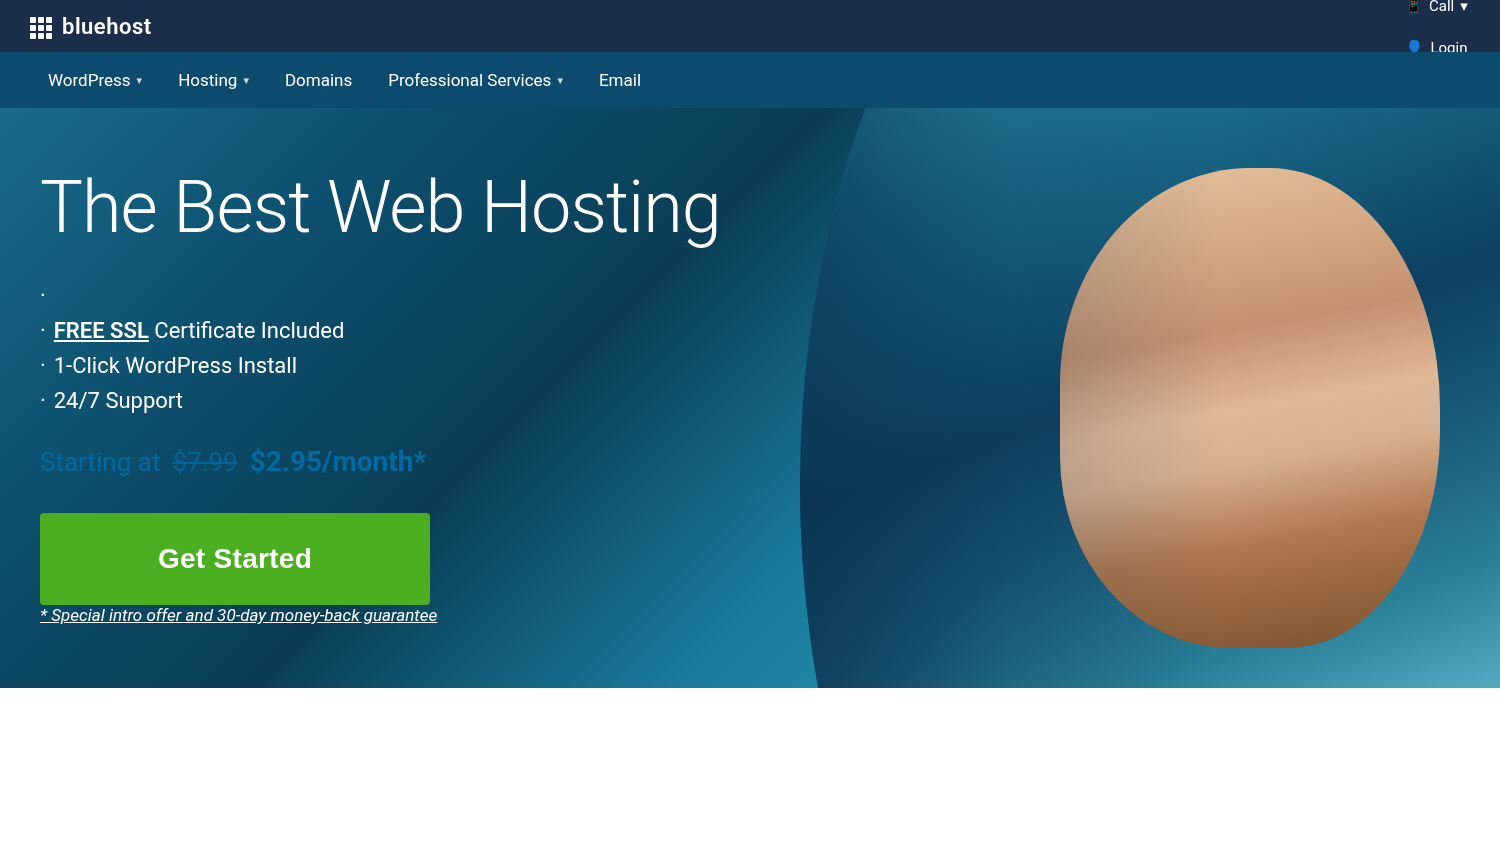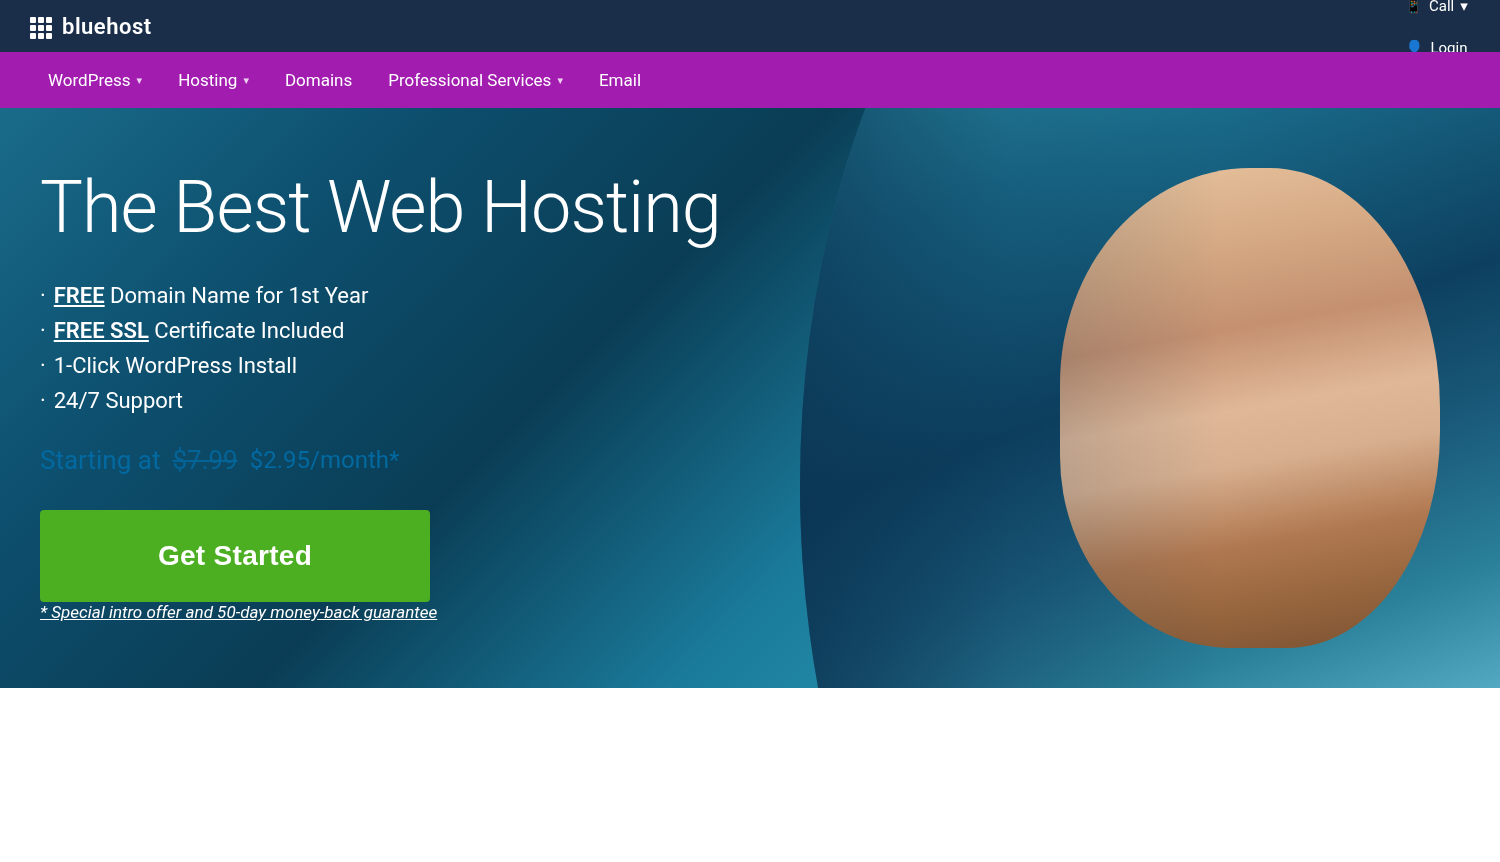--- a/index.html
+++ b/index.html
@@ -66,21 +66,21 @@
       display: flex;
       align-items: center;
       gap: 6px;
       background: none;
       border: none;
       cursor: pointer;
     }
 
     
     .nav-bar {
-      background: #a21caf;
+      background: #0c4a6e;
       display: flex;
       align-items: center;
       padding: 0 30px;
       height: 56px;
       position: relative;
       z-index: 10;
     }
 
     .nav-item {
       color: white;
@@ -198,22 +198,22 @@
       align-items: center;
       gap: 12px;
     }
 
     .old-price {
       text-decoration: line-through;
       opacity: 0.85;
     }
 
     .new-price {
-      font-weight: 400;
-      font-size: 24px;
+      font-weight: 700;
+      font-size: 28px;
       text-align: right;
     }
 
     .get-started-btn {
       background: #4caf22;
       color: white;
       border: none;
       padding: 30px 0;
       width: 390px;
       font-size: 28px;
@@ -318,21 +318,20 @@
 <section class="hero">
   <div class="hero-bg"></div>
   <div class="hero-person"></div>
 
   <div class="hero-content">
     <h1 class="hero-title">The Best Web Hosting</h1>
 
     <ul class="hero-features">
       <li>
         <span class="bullet">·</span>
-        <span><span class="feature-link">FREE</span> Domain Name for 1st Year</span>
       </li>
       <li>
         <span class="bullet">·</span>
         <span><span class="feature-link">FREE SSL</span> Certificate Included</span>
       </li>
       <li>
         <span class="bullet">·</span>
         <span>1-Click WordPress Install</span>
       </li>
       <li>
@@ -342,15 +341,15 @@
     </ul>
 
     <div class="pricing-line">
       <span>Starting at</span>
       <span class="old-price">$7.99</span>
       <span class="new-price">$2.95/month*</span>
     </div>
 
     <button class="get-started-btn">Get Started</button>
 
-    <a href="#" class="disclaimer">* Special intro offer and 50-day money-back guarantee</a>
+    <a href="#" class="disclaimer">* Special intro offer and 30-day money-back guarantee</a>
   </div>
 </section>
 
 </body></html>

